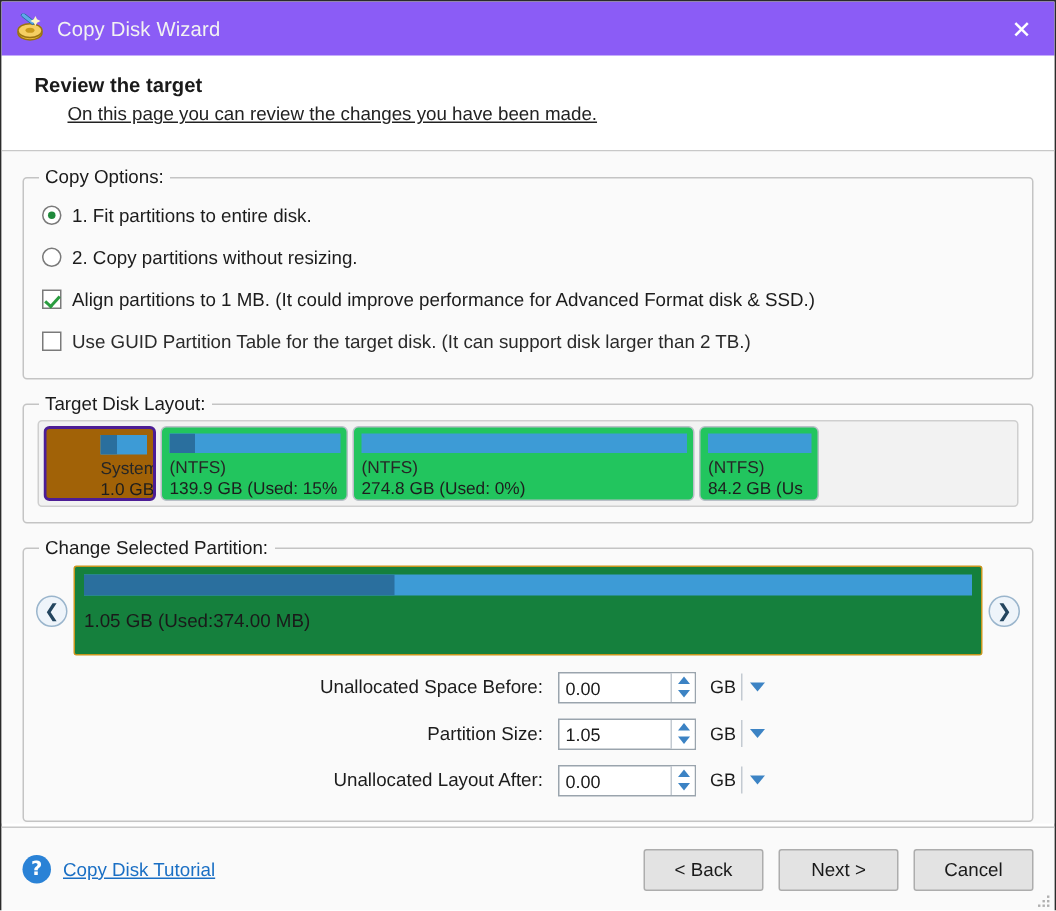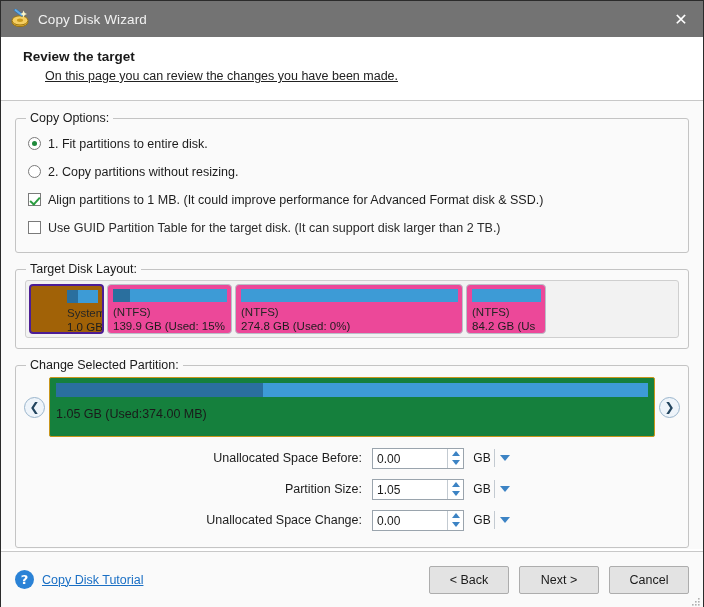--- a/index.html
+++ b/index.html
@@ -15,21 +15,21 @@
     position: relative;
     background: #ffffff;
     border: 1px solid #2b2b2b;
     border-bottom: none;
     overflow: hidden;
   }
 
   
   .titlebar {
     height: 36px;
-    background: #737373;
+    background: #8b5cf6;
     display: flex;
     align-items: center;
     padding: 0 0 0 9px;
     position: relative;
   }
   .title-icon {
     width: 20px; height: 20px;
     margin-right: 8px;
     position: relative;
     flex: 0 0 auto;
@@ -175,21 +175,21 @@
   .parts {
     flex: 1 1 auto;
     display: flex;
     gap: 3px;
     align-items: stretch;
     overflow: hidden;
   }
   .part {
     border: 1px solid #b9bfc7;
     border-radius: 4px;
-    background: #ec4899;
+    background: #22c55e;
     padding: 4px 4px 2px 5px;
     overflow: hidden;
     position: relative;
     cursor: pointer;
     min-width: 0;
   }
   .part.selected {
     border: 2px solid #4c1d95;
     background: #a16207;
     border-radius: 4px;
@@ -545,21 +545,21 @@
                   </div>
               </div>
             </div>
             <div class="unit">GB</div>
             <div class="unit-caret">
                 <span class="caret-dn"></span>
               </div>
           </div>
 
           <div class="field-row">
-            <div class="field-label">Unallocated Space Change:</div>
+            <div class="field-label">Unallocated Layout After:</div>
             <div class="spin">
               <div class="spin-val">0.00</div>
               <div class="spin-btns">
                 <div class="spin-up">
                     <span class="tri-up"></span>
                   </div>
                 <div class="spin-dn">
                     <span class="tri-dn"></span>
                   </div>
               </div>

